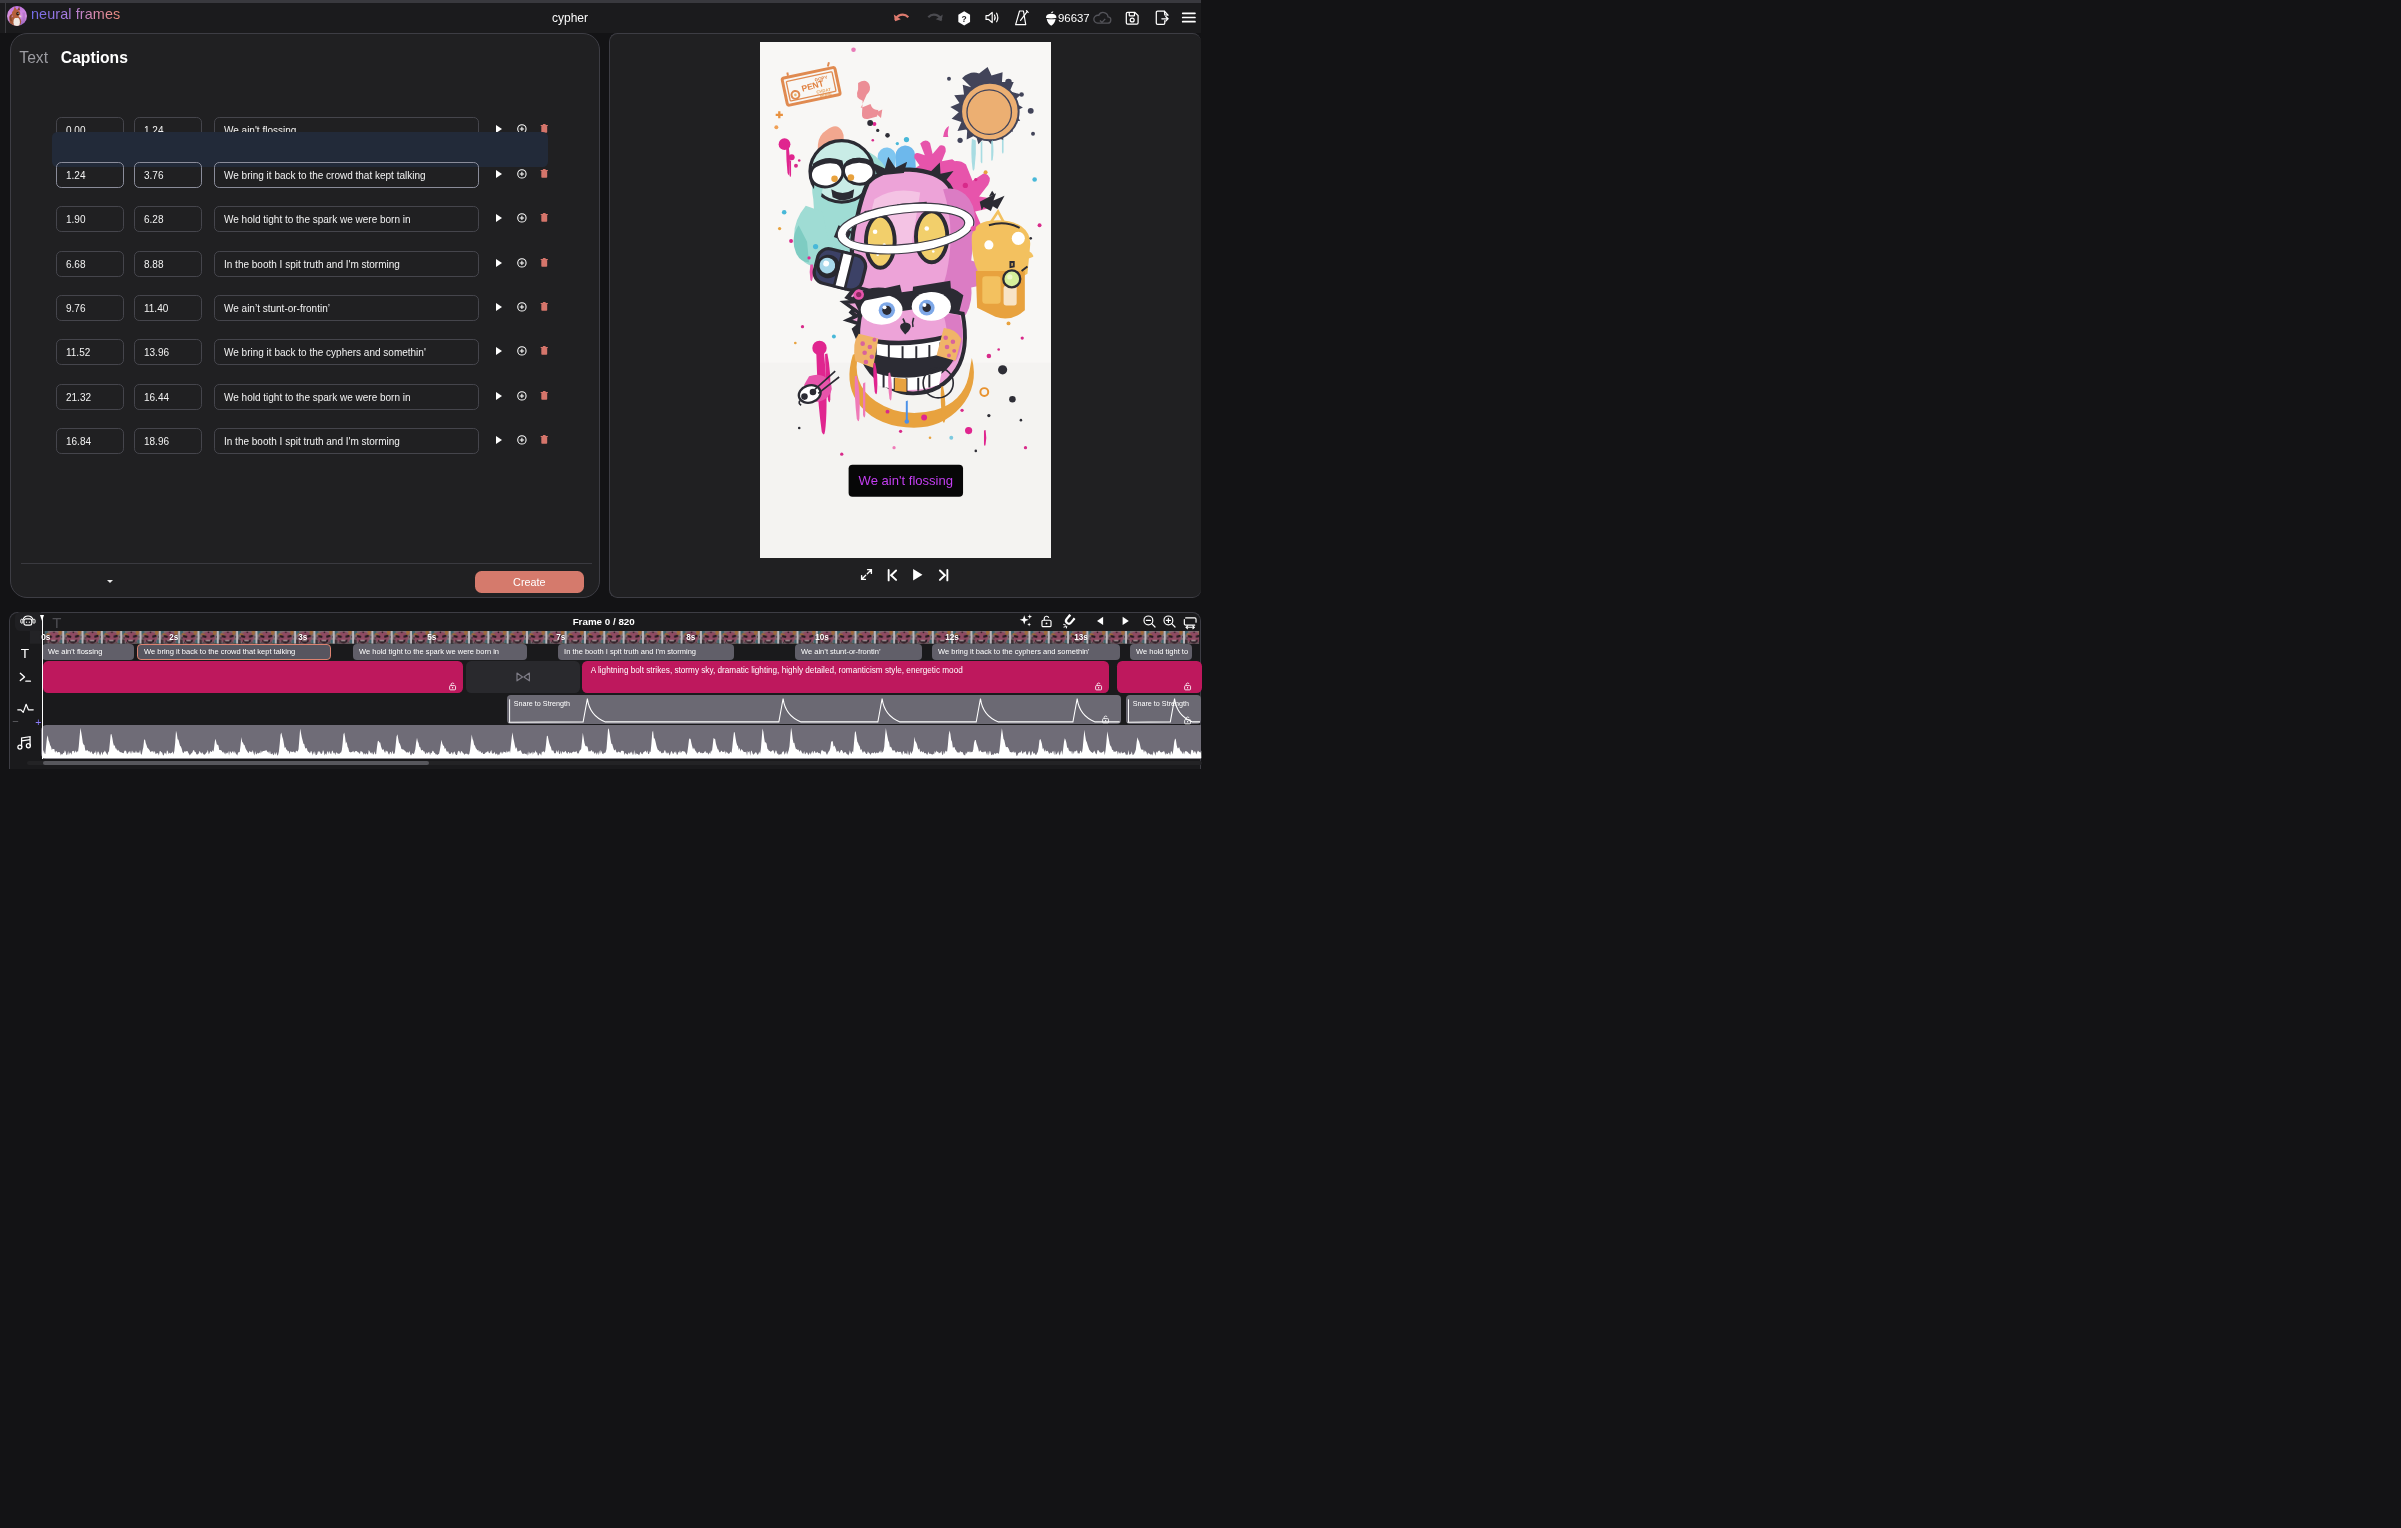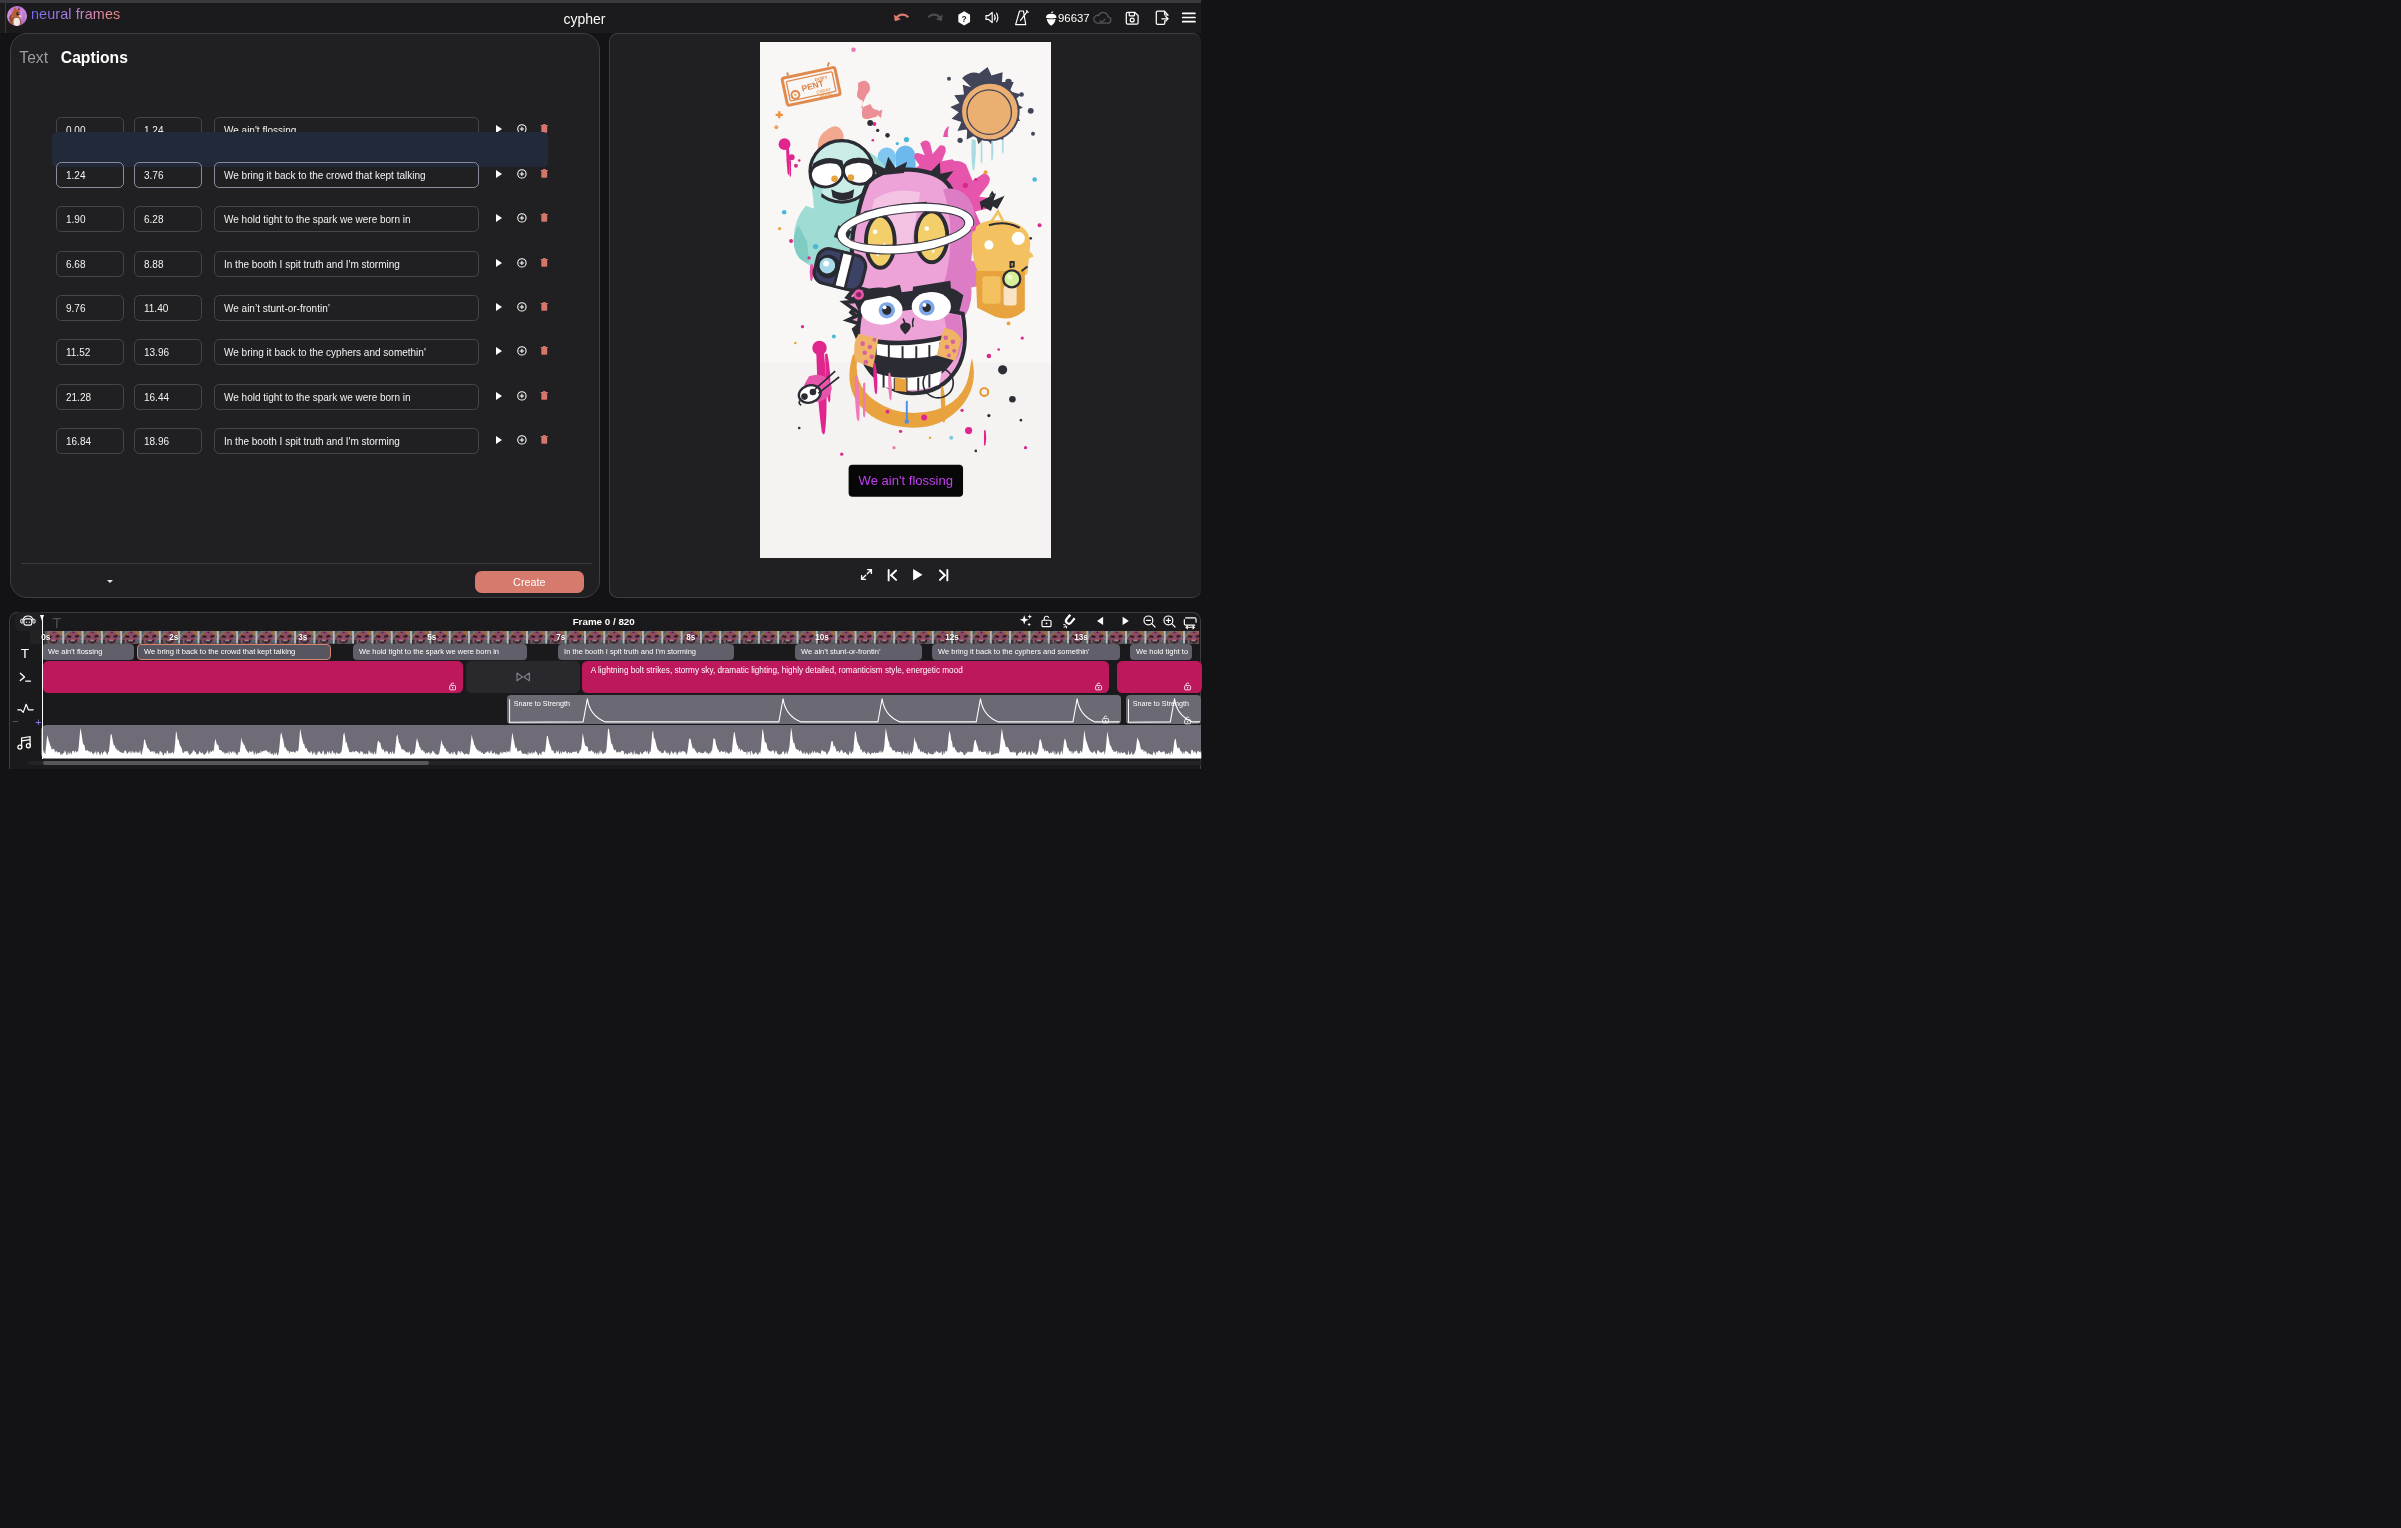--- a/index.html
+++ b/index.html
@@ -5,21 +5,21 @@
 * { margin:0; padding:0; box-sizing:border-box; }
 html,body { width:1201px; height:764px; background:#131315; overflow:hidden;
   font-family:"Liberation Sans", sans-serif; }
 .topstrip { position:absolute; left:0; top:0; width:1201px; height:2.6px; background:#39393e; }
 .leftedge { position:absolute; left:5.2px; top:2.6px; width:0.7px; height:30px; background:#3a3a3e; }
 .topbar { position:absolute; left:0; top:2.6px; width:1201px; height:30px; background:#1b1b1d; }
 .avatar { position:absolute; left:7.2px; top:5.9px; width:20px; height:20px; border-radius:50%; overflow:hidden; }
 .logotext { position:absolute; left:31px; top:5.9px; font-size:14.4px; letter-spacing:0.1px;
   background:linear-gradient(90deg,#6f6ae8 0%,#a87ce2 40%,#d98bb4 70%,#ed8c7c 100%);
   -webkit-background-clip:text; background-clip:text; color:transparent; }
-.title { position:absolute; left:552px; top:11px; width:65px; text-align:center; font-size:14px; color:#fafafa; }
+.title { position:absolute; left:552px; top:11px; width:65px; font-size:12px; color:#fafafa; }
 .panel { position:absolute; background:#202022; border:0.7px solid #3d3d44; border-radius:17px; }
 #leftpanel { left:9.8px; top:33px; width:590px; height:565px; }
 #rightpanel { left:609px; top:33px; width:592px; height:565px; border-right:none; border-radius:8.5px 8.5px 8.5px 8.5px; }
 #timeline { left:9.2px; top:612px; width:1192px; height:157px; background:#1a1a1c; border:0.7px solid #3d3d44; border-radius:8.5px 8.5px 0 0; border-bottom:none; }
 .hdr-text { position:absolute; left:8.5px; top:15px; font-size:15.7px; color:#9b9ba1; }
 .hdr-cap { position:absolute; left:50px; top:15px; font-size:15.7px; color:#ffffff; font-weight:600; }
 .row { position:absolute; left:45px; width:507px; height:34px;margin-top:24px; }
 .rowband { position:absolute; left:41px; width:496px; height:35px; background:#222a39; border-radius:5.2px; }
 .ibox { position:absolute; top:0; height:26px; background:transparent; border:0.7px solid #45454c; border-radius:5.2px;
   color:#f2f2f2; font-size:10px; line-height:25px; padding-left:9.2px; }
@@ -221,21 +221,21 @@
 <circle cx="7.5" cy="7.5" r="6.4" fill="none" stroke="#fff" stroke-width="1.6"></circle>
 <path d="M7.5 4.2 v6.6 M4.2 7.5 h6.6" stroke="#fff" stroke-width="1.6"></path>
         </svg>
 <svg class="icon" style="left:484px;top:7.4px" width="8.5" height="9.2" viewBox="0 0 13 14">
 <rect x="2" y="3.2" width="9" height="10.3" rx="1.2" fill="#d5756b"></rect>
 <rect x="0.8" y="1.4" width="11.4" height="1.9" rx="0.9" fill="#d5756b"></rect>
 <rect x="4.3" y="0" width="4.4" height="2" rx="0.8" fill="#d5756b"></rect>
         </svg>
 </div>
 <div class="row" style="top:326px">
-<div class="ibox b1">21.28</div>
+<div class="ibox b1">21.32</div>
 <div class="ibox b2">16.44</div>
 <div class="ibox b3">We hold tight to the spark we were born in</div>
 <div class="playtri" style="left:440px;top:8.2px"></div>
 <svg class="icon" style="left:461px;top:6.9px" width="9.8" height="9.8" viewBox="0 0 15 15">
 <circle cx="7.5" cy="7.5" r="6.4" fill="none" stroke="#fff" stroke-width="1.6"></circle>
 <path d="M7.5 4.2 v6.6 M4.2 7.5 h6.6" stroke="#fff" stroke-width="1.6"></path>
         </svg>
 <svg class="icon" style="left:484px;top:7.4px" width="8.5" height="9.2" viewBox="0 0 13 14">
 <rect x="2" y="3.2" width="9" height="10.3" rx="1.2" fill="#d5756b"></rect>
 <rect x="0.8" y="1.4" width="11.4" height="1.9" rx="0.9" fill="#d5756b"></rect>

